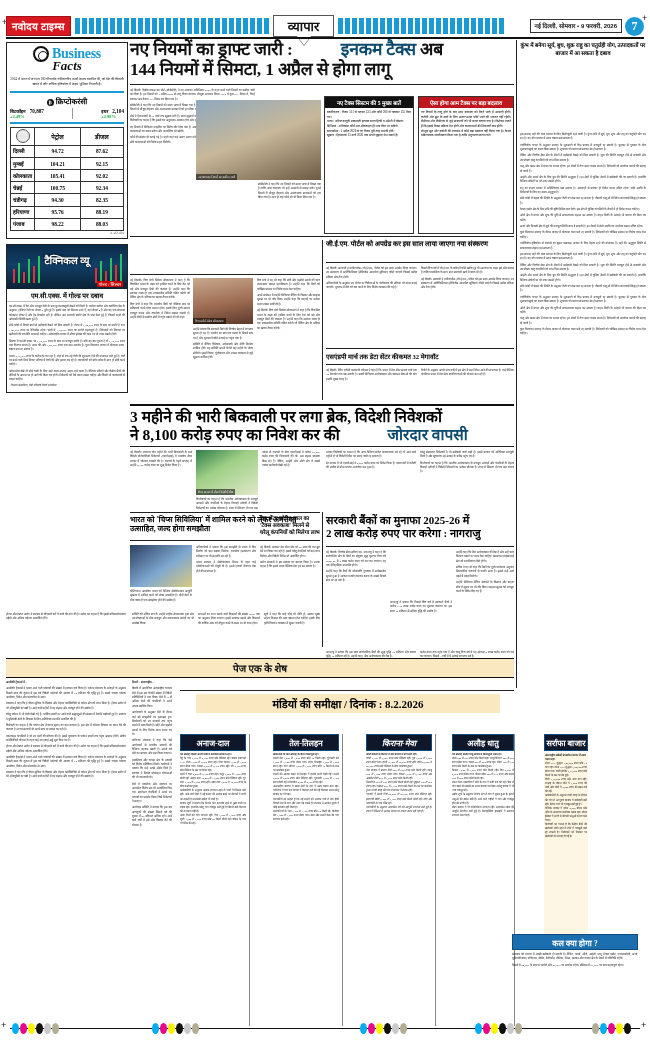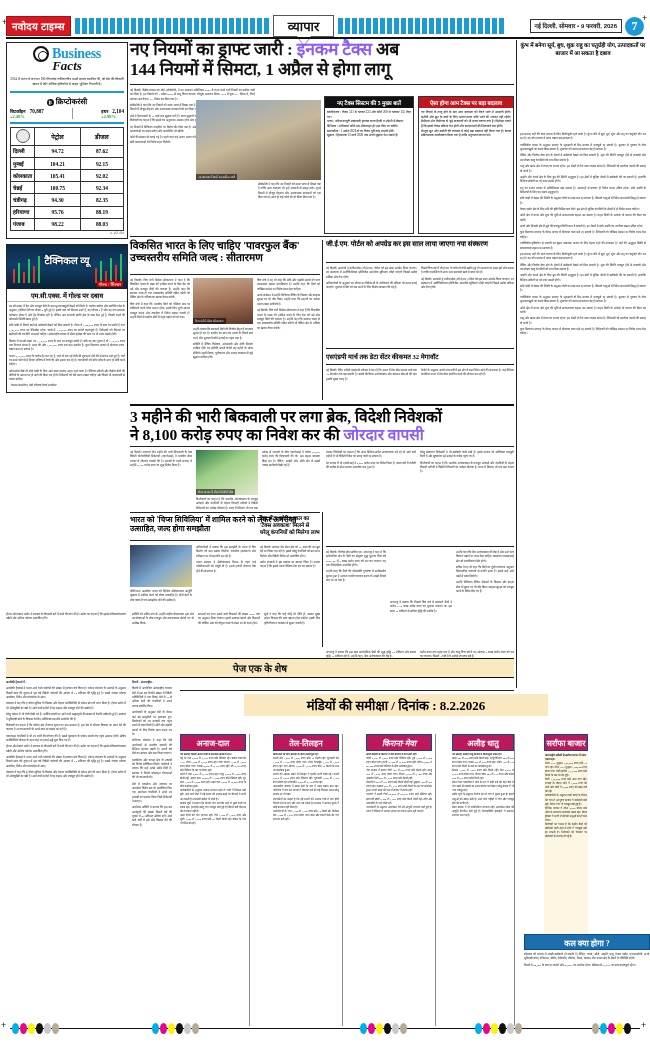--- a/index.html
+++ b/index.html
@@ -112,21 +112,21 @@
     font-family:"Liberation Serif", serif; background:#c00; padding:0 2px; }
   .tech-head { font-weight:bold; font-size:6.6px; text-align:center; padding:2px 1px 1px;
     font-family:"Liberation Serif", serif; border-bottom:1px solid #bbb; }
 
   
   .main-head {
     position: absolute; left: 130px; top: 40px; width: 384px;
     font-family: "Liberation Serif", serif; font-weight: bold;
     font-size: 17.5px; line-height: 1.12; color: #111; letter-spacing: -.2px;
   }
-  .cyan { color: #8b5cf6; }
+  .cyan { color: #0c4a6e; margin-left: 44px; }
   .rule-thick { height:2px; background:#111; }
 
   
   .boxhead {
     background:#111; color:#fff; font-weight:bold; font-size:5.6px; text-align:center;
     padding:1.5px 2px; font-family:"Liberation Serif", serif;
   }
   .boxhead.red { background:#c0161d; }
   .infobox { border:1px solid #333; background:#fff; }
   .infobox .bd { padding:2px; font-size:3.1px; line-height:1.5; font-family:"Liberation Serif", serif; text-align:justify;}
@@ -141,21 +141,21 @@
   .photo .cap { position:absolute; left:0; bottom:0; background:rgba(0,0,0,.55); color:#fff;
     font-size:3px; padding:1px 2px; font-family:"Liberation Serif", serif;}
 
   
   .banner-cream {
     background:#fae8c0; border-top:1px solid #111; border-bottom:1px solid #111;
     text-align:center; font-weight:bold; font-size:10px; padding:2px 0;
     font-family:"Liberation Serif", serif; color:#111;
   }
   .mandi-head {
-    background:#be185d; color:#fff; text-align:center; font-weight:bold;
+    background:#0f172a; color:#fff; text-align:center; font-weight:bold;
     font-size:8px; padding:2px 0; font-family:"Liberation Serif", serif;
     border:1px solid #0d4c7d;
   }
   .mandi-col { font-size:2.7px; line-height:1.5; text-align:justify;
     font-family:"Liberation Serif", serif; color:#1a1a1a; }
 
   
   .star-img { height:50px; background: linear-gradient(120deg,#1a0a07 0%, #4a160c 40%, #120605 100%);
     position:relative; overflow:hidden; }
   .star-txt { position:absolute; left:8px; bottom:4px; color:#fff; font-weight:bold;
@@ -394,21 +394,20 @@
   <div class="infobox" style="position:absolute;left:418px;top:96px;width:96px;height:138px;">
     <div class="boxhead red">ऐसा होगा आम टैक्स पर बड़ा बदलाव</div>
     <div class="bd">
       <p>नए नियमों के लागू होने के बाद आम करदाता को रिटर्न भरने में आसानी होगी। कटौती और छूट के दावों के लिए अलग-अलग फॉर्म भरने की जरूरत नहीं रहेगी। टीडीएस और टीसीएस से जुड़े प्रावधानों को भी सरल बनाया गया है। विशेषज्ञ मानते हैं कि इससे रिफंड प्रक्रिया तेज होगी और करदाताओं की शिकायतें कम होंगी।</p>
       <p>मौजूदा छूट और कटौती की व्यवस्था में कोई बड़ा बदलाव नहीं किया गया है। केवल प्रक्रियात्मक सरलीकरण किया गया है ताकि अनुपालन लागत घटे।</p>
     </div>
   </div>
 
   <div class="hline" style="left:130px;top:236px;width:384px;"></div>
 
-  <div style="position:absolute;left:130px;top:240px;width:190px;font-family:'Liberation Serif',serif;font-weight:bold;font-size:10.5px;line-height:1.18;">विकसित भारत के लिए चाहिए 'पावरफुल बैंक' उच्चस्तरीय समिति जल्द : सीतारमण</div>
   <div class="hline" style="left:130px;top:274px;width:190px;"></div>
   <div style="position:absolute;left:130px;top:278px;width:60px;height:120px;" class="col-text">
     <p>नई दिल्ली। वित्त मंत्री निर्मला सीतारमण ने कहा है कि विकसित भारत के लक्ष्य को हासिल करने के लिए देश को बड़े और मजबूत बैंकों की जरूरत है। उन्होंने कहा कि सरकार जल्द ही एक उच्चस्तरीय समिति गठित करेगी जो बैंकिंग क्षेत्र के भविष्य का खाका तैयार करेगी।</p>
     <p>वित्त मंत्री ने कहा कि भारतीय बैंकों को वैश्विक स्तर पर प्रतिस्पर्धा करने योग्य बनाना होगा। इसके लिए पूंजी आधार मजबूत करना और तकनीक में निवेश बढ़ाना जरूरी है। उन्होंने बैंकों से ग्रामीण क्षेत्रों में पहुंच बढ़ाने को भी कहा।</p>
   </div>
   <div class="photo person" style="position:absolute;left:193px;top:278px;width:60px;height:46px;">
     <div class="cap">वित्त मंत्री निर्मला सीतारमण</div>
   </div>
   <div style="position:absolute;left:193px;top:327px;width:60px;height:71px;" class="col-text">
     <p>उन्होंने बताया कि सरकारी बैंकों की वित्तीय सेहत में लगातार सुधार हो रहा है। एनपीए का स्तर एक दशक के निचले स्तर पर है और मुनाफा रिकॉर्ड ऊंचाई पर पहुंच गया है।</p>
@@ -482,20 +481,24 @@
     <p>भारत सरकार ने सेमीकंडक्टर मिशन के तहत कई परियोजनाओं को मंजूरी दी है। इनसे हजारों रोजगार पैदा होने की संभावना है।</p>
   </div>
   <div style="position:absolute;left:260px;top:545px;width:60px;height:102px;" class="col-text">
     <p>नई दिल्ली। सरकार डेटा सेंटर क्षेत्र को 20 साल की कर छूट देने पर विचार कर रही है। इससे घरेलू कंपनियों को बड़ा लाभ मिलेगा और विदेशी निवेश भी आकर्षित होगा।</p>
     <p>उद्योग संगठनों ने इस प्रस्ताव का स्वागत किया है। उनका कहना है कि इससे भारत वैश्विक डेटा हब बन सकता है।</p>
   </div>
 
   <div style="position:absolute;left:260px;top:515px;width:60px;font-family:'Liberation Serif',serif;font-weight:bold;font-size:5.6px;line-height:1.25;">डेटा सेंटर को 20 साल का 'टैक्स अवकाश' मिलने से घरेलू कंपनियों को मिलेगा लाभ</div>
 
   <div class="vline" style="left:322px;top:512px;height:135px;"></div>
+  <div style="position:absolute;left:326px;top:514px;width:188px;font-family:'Liberation Serif',serif;font-weight:bold;font-size:11px;line-height:1.18;">
+    <span>सरकारी बैंकों का मुनाफा 2025-26 में</span><br>
+    <span>2 लाख करोड़ रुपए पार करेगा : नागराजु</span>
+  </div>
   <div class="hline" style="left:326px;top:546px;width:188px;"></div>
   <div style="position:absolute;left:326px;top:550px;width:60px;height:97px;" class="col-text">
     <p>नई दिल्ली। वित्तीय सेवा सचिव एम. नागराजु ने कहा है कि सार्वजनिक क्षेत्र के बैंकों का संयुक्त शुद्ध मुनाफा वित्त वर्ष 2025-26 में 2 लाख करोड़ रुपए को पार कर जाएगा। यह एक ऐतिहासिक उपलब्धि होगी।</p>
     <p>उन्होंने कहा कि बैंकों की परिसंपत्ति गुणवत्ता में उल्लेखनीय सुधार हुआ है। सकल एनपीए घटकर दशक के सबसे निचले स्तर पर आ गया है।</p>
   </div>
   <div style="position:absolute;left:390px;top:600px;width:62px;height:47px;" class="col-text">
     <p>नागराजु ने बताया कि पिछले वित्त वर्ष में सरकारी बैंकों ने करीब 1.78 लाख करोड़ रुपए का मुनाफा कमाया था। इस साल 12 प्रतिशत से अधिक वृद्धि की उम्मीद है।</p>
   </div>
   <div style="position:absolute;left:456px;top:550px;width:58px;height:97px;" class="col-text">
     <p>उन्होंने कहा कि बैंक अर्थव्यवस्था की रीढ़ हैं और उन्हें ऋण वितरण बढ़ाने पर ध्यान देना चाहिए। खासकर एमएसएमई क्षेत्र को प्राथमिकता देनी होगी।</p>
@@ -539,21 +542,21 @@
     <p>सूत्रों ने कहा कि चाहे कोई भी नीति हो, उसका मुख्य उद्देश्य किसान की आय बढ़ाना होना चाहिए। इसके लिए कृषि विपणन व्यवस्था में सुधार जरूरी है।</p>
   </div>
   <div style="position:absolute;left:326px;top:650px;width:90px;height:38px;" class="col-text">
     <p>नागराजु ने बताया कि इस साल सार्वजनिक बैंकों की शुद्ध वृद्धि 12 प्रतिशत और सकल वृद्धि 10 प्रतिशत रही है। उन्होंने कहा, 'बैंक अर्थव्यवस्था की रीढ़ हैं।'</p>
   </div>
   <div style="position:absolute;left:420px;top:650px;width:94px;height:38px;" class="col-text">
     <p>करोड़ रुपए तक पहुंच गया है और चालू वित्त वर्ष में यह आंकड़ा 2 लाख करोड़ रुपए को पार कर जाएगा। पिछले 3 वर्षों में ये आंकड़े लगातार बढ़े हैं।</p>
   </div>
 
   <div class="hline" style="left:180px;top:690px;width:334px;"></div>
-  <div style="position:absolute;left:196px;top:694px;width:304px;background:#fae8c0;text-align:center;font-weight:bold;font-size:13px;padding:2px 12px;font-family:'Liberation Serif',serif;margin-left:48px;">मंडियों की समीक्षा / दिनांक : 8.2.2026</div>
+  <div style="position:absolute;left:196px;top:694px;width:304px;background:#fae8c0;text-align:center;font-weight:bold;font-size:11px;padding:2px 12px;font-family:'Liberation Serif',serif;">मंडियों की समीक्षा / दिनांक : 8.2.2026</div>
 
   <div style="position:absolute;left:180px;top:734px;width:66px;">
     <div class="mandi-head">अनाज-दाल</div>
     <div class="mandi-col" style="margin-top:2px;height:290px;overflow:hidden;">
       <p style="font-weight:bold">गत सप्ताह दिल्ली अनाज मंडी में कारोबार सामान्य रहा।</p>
       <p>गेहूं के भाव 2,650 से 2,720 रुपए प्रति क्विंटल रहे। चावल बासमती 1121 सेला 7,800 से 8,100 रुपए रहा। मोटा चावल 3,100 से 3,400 रुपए बोला गया। मक्का 2,250 से 2,350 रुपए रही। जौ 2,150 रुपए प्रति क्विंटल के स्तर पर टिका रहा।</p>
       <p>दालों में चना 6,450 से 6,700 रुपए रहा। मसूर 6,800 से 7,050 रुपए बोली गई। अरहर दाल 10,200 से 11,500 रुपए प्रति क्विंटल रही। मूंग दाल 9,100 से 9,800 रुपए रही। उड़द दाल 9,400 से 10,600 रुपए के बीच कारोबार हुआ।</p>
       <p>कारोबारियों के अनुसार आवक सामान्य रहने से भावों में स्थिरता बनी रही। आने वाले दिनों में नई फसल की आवक बढ़ने पर कीमतों में नरमी आ सकती है। सरकारी खरीद भी जारी है।</p>
       <p>बाजार सूत्रों ने बताया कि निर्यात मांग कमजोर रहने से कुछ दालों पर दबाव रहा। हालांकि घरेलू मांग मजबूत बनी हुई है जिससे बड़ी गिरावट की संभावना नहीं है।</p>
       <p>आटा मिलों की मांग सामान्य रही। मैदा 1,520 से 1,580 रुपए और सूजी 1,600 से 1,650 रुपए प्रति 50 किलो बोली गई। चोकर के भाव भी स्थिर बने रहे।</p>
@@ -630,21 +633,21 @@
     <p>इस सप्ताह ग्रहों की चाल बाजार के लिए मिलीजुली रहने वाली है। कुंभ राशि में सूर्य, बुध, शुक्र और राहु का चतुर्ग्रही योग बन रहा है। यह योग बाजार में उतार-चढ़ाव बढ़ा सकता है।</p>
     <p>बैंकिंग और वित्तीय सेवा क्षेत्र के शेयरों में खरीदारी देखने को मिल सकती है। शुक्र की स्थिति मजबूत होने से लक्जरी और उपभोक्ता वस्तु कंपनियों को लाभ मिल सकता है।</p>
     <p>आईटी और फार्मा क्षेत्र के लिए बुध की स्थिति अनुकूल है। इन क्षेत्रों में चुनिंदा शेयरों में खरीदारी की जा सकती है। हालांकि वैश्विक संकेतों पर भी नजर रखनी होगी।</p>
     <p>सोने-चांदी में चंद्रमा की स्थिति के अनुसार तेजी का रुख बना रह सकता है। कीमती धातुओं में निवेश लाभकारी सिद्ध हो सकता है।</p>
     <p>ज्योतिषीय गणना के अनुसार सप्ताह के शुरुआती दो दिन बाजार में मजबूती रह सकती है। बुधवार से गुरुवार के बीच मुनाफावसूली का दबाव दिख सकता है। शुक्रवार को बाजार संभलकर बंद हो सकता है।</p>
     <p>ऑटो क्षेत्र में मंगल और शुक्र की युति से सकारात्मक रुझान बन सकता है। वाहन बिक्री के आंकड़े भी बाजार की दिशा तय करेंगे।</p>
     <p>धातु और खनन क्षेत्र में मंगल का प्रभाव रहेगा। इन शेयरों में तेज उतार-चढ़ाव संभव है। निवेशकों को सतर्कता बरतने की सलाह दी जाती है।</p>
     <p>कुल मिलाकर सप्ताह के दौरान बाजार में दोतरफा चाल बनी रह सकती है। निवेशकों को जोखिम प्रबंधन पर विशेष ध्यान देना चाहिए।</p>
   </div>
 
-  <div style="position:absolute;left:524px;top:934px;width:126px;">
+  <div style="position:absolute;left:512px;top:934px;width:126px;">
     <div class="kal-head">कल क्या होगा ?</div>
     <div class="col-text" style="margin-top:2px;height:78px;overflow:hidden;">
       <p>सोमवार को बाजार में अच्छी खरीदारी हो सकती है। बैंकिंग, फार्मा, ऑटो, आईटी, धातु, रियल एस्टेट, एफएमसीजी, ऊर्जा, बुनियादी ढांचा, एविएशन, सीमेंट, टेलीकॉम, मीडिया, शिक्षा, रसायन और कपड़ा क्षेत्र के शेयरों में गतिविधि रहेगी।</p>
       <p>निफ्टी में 24,850 के स्तर पर सपोर्ट और 25,200 पर अवरोध रहेगा। सेंसेक्स में 81,500 का स्तर महत्वपूर्ण रहेगा।</p>
     </div>
   </div>
 
   <div class="regbar">
     <div class="reg-line"></div>
     <div class="crop" style="position:absolute;left:1px;top:0px;">+</div>

